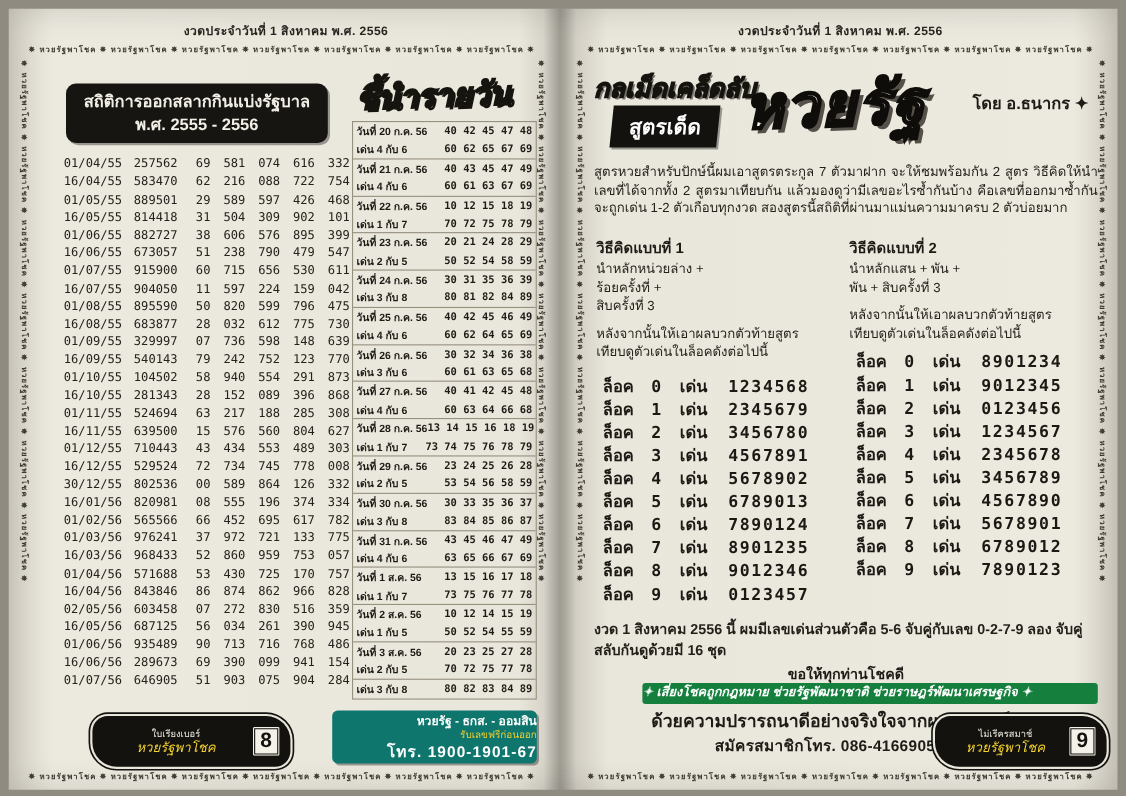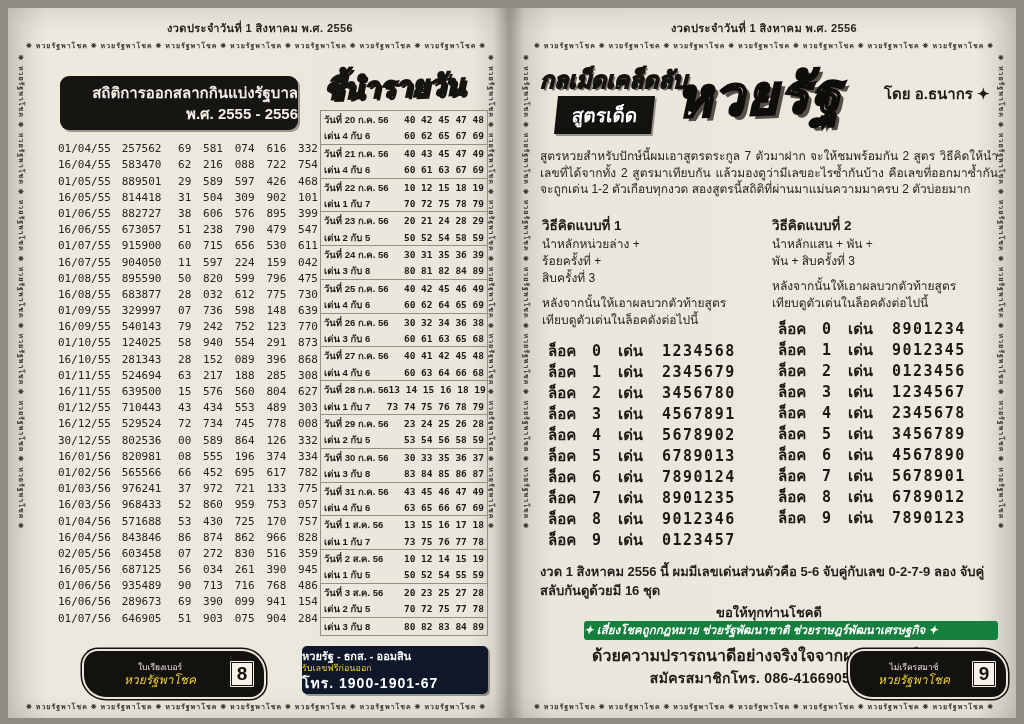--- a/index.html
+++ b/index.html
@@ -15,41 +15,41 @@
     background:linear-gradient(90deg,#d6d2c7 0%,#ece9df 4%,#e9e6db 46%,#c9c5ba 50%,#e9e6db 54%,#ece9df 96%,#d2cec3 100%);
     box-shadow:inset 0 0 30px rgba(0,0,0,.15);
   }
   .gutter{position:absolute;left:494px;top:8px;width:30px;bottom:6px;
     background:linear-gradient(90deg,rgba(0,0,0,0),rgba(0,0,0,.22) 50%,rgba(0,0,0,0));}
   .abs{position:absolute}
   .issue{font-size:11px;font-weight:bold;letter-spacing:.4px;text-align:center;color:#26241e}
   .band{font-size:7px;font-weight:bold;letter-spacing:1px;color:#3c382f;white-space:nowrap;overflow:hidden;line-height:16px}
   .band.v{writing-mode:vertical-rl;width:15px;line-height:15px}
   
-  .title-box{background:#171511;color:#f2efe6;border-radius:9px;text-align:right;padding-top:7px;
+  .title-box{background:#171511;color:#f2efe6;border-radius:9px;text-align:center;padding-top:7px;
     box-shadow:2px 2px 0 rgba(0,0,0,.35)}
   .title-box .t1{font-size:15px;font-weight:bold;line-height:20px}
   .title-box .t2{font-size:15px;font-weight:bold;line-height:22px}
   .graffiti{font-weight:bold;font-style:italic;color:#f2d22e;
     -webkit-text-stroke:1.6px #16140f;
     text-shadow:2.5px 2.5px 0 #16140f;
     transform:rotate(-2deg);text-align:center}
   .stats .srow{display:flex;justify-content:space-between;align-items:flex-end;height:16.2px;
     font-family:"DejaVu Sans Mono",monospace;font-size:11px;color:#24221c}
   .stats .c{display:inline-block}
   .stats .date{width:56px}
   .stats .n6{width:46px}
   .stats .g2{width:16px;text-align:right}
   .stats .g3{width:24px;text-align:right}
   .daily{border:1px solid #96907f}
   .daily .drow{display:flex;justify-content:space-between;align-items:center;height:16.9px;padding:0 3px}
   .daily .drow:nth-child(even){border-bottom:1px solid #96907f}
   .daily .dl{font-size:9.5px;font-weight:bold;white-space:nowrap}
   .daily .dn{font-family:"DejaVu Sans Mono",monospace;font-size:9.5px;font-weight:bold;white-space:nowrap}
-  .hotline{background:#0f172a;color:#fff;border-radius:5px;text-align:left;padding-top:3px;
+  .hotline{background:#0f766e;color:#fff;border-radius:5px;text-align:right;padding-top:3px;
     box-shadow:2px 2px 0 rgba(0,0,0,.35)}
   .hotline .h1{font-size:11px;font-weight:bold;line-height:14px}
   .hotline .h2{font-size:9px;color:#f2d22e;line-height:11px}
   .hotline .h3{font-size:14px;font-weight:bold;line-height:18px;letter-spacing:1px}
   .badge{background:#14120e;border-radius:14px 22px 14px 22px;display:flex;align-items:center;
     padding:3px 8px;gap:0;box-shadow:0 0 0 2px #e9e6db,0 0 0 3.5px #14120e}
   .badge .btxt{flex:1;text-align:center}
   .badge .b1{color:#efece2;font-size:8.5px;line-height:11px;white-space:nowrap}
   .badge .b2{color:#f2d22e;font-size:12px;font-weight:normal;font-style:italic;line-height:14px;white-space:nowrap}
   .badge .pageno{background:#f4f1e8;color:#14120e;width:28px;height:30px;border-radius:3px;
@@ -201,21 +201,21 @@
     <span class="c date">16/09/55</span>
     <span class="c n6">540143</span>
     <span class="c g2">79</span>
     <span class="c g3">242</span>
     <span class="c g3">752</span>
     <span class="c g3">123</span>
     <span class="c g3">770</span>
   </div>
     <div class="srow">
     <span class="c date">01/10/55</span>
-    <span class="c n6">124025</span>
+    <span class="c n6">104502</span>
     <span class="c g2">58</span>
     <span class="c g3">940</span>
     <span class="c g3">554</span>
     <span class="c g3">291</span>
     <span class="c g3">873</span>
   </div>
     <div class="srow">
     <span class="c date">16/10/55</span>
     <span class="c n6">281343</span>
     <span class="c g2">28</span>

